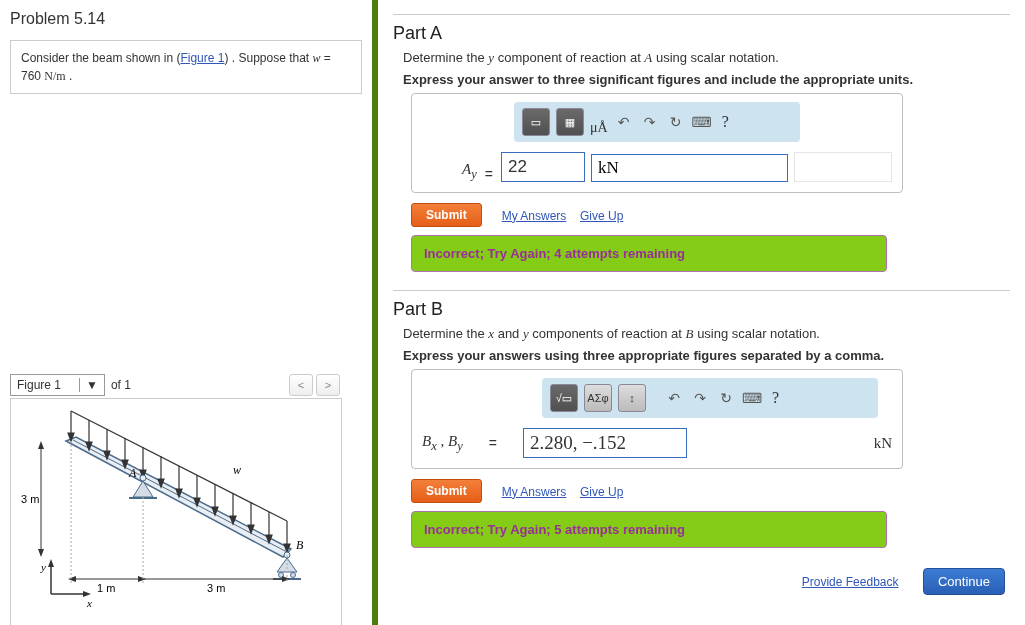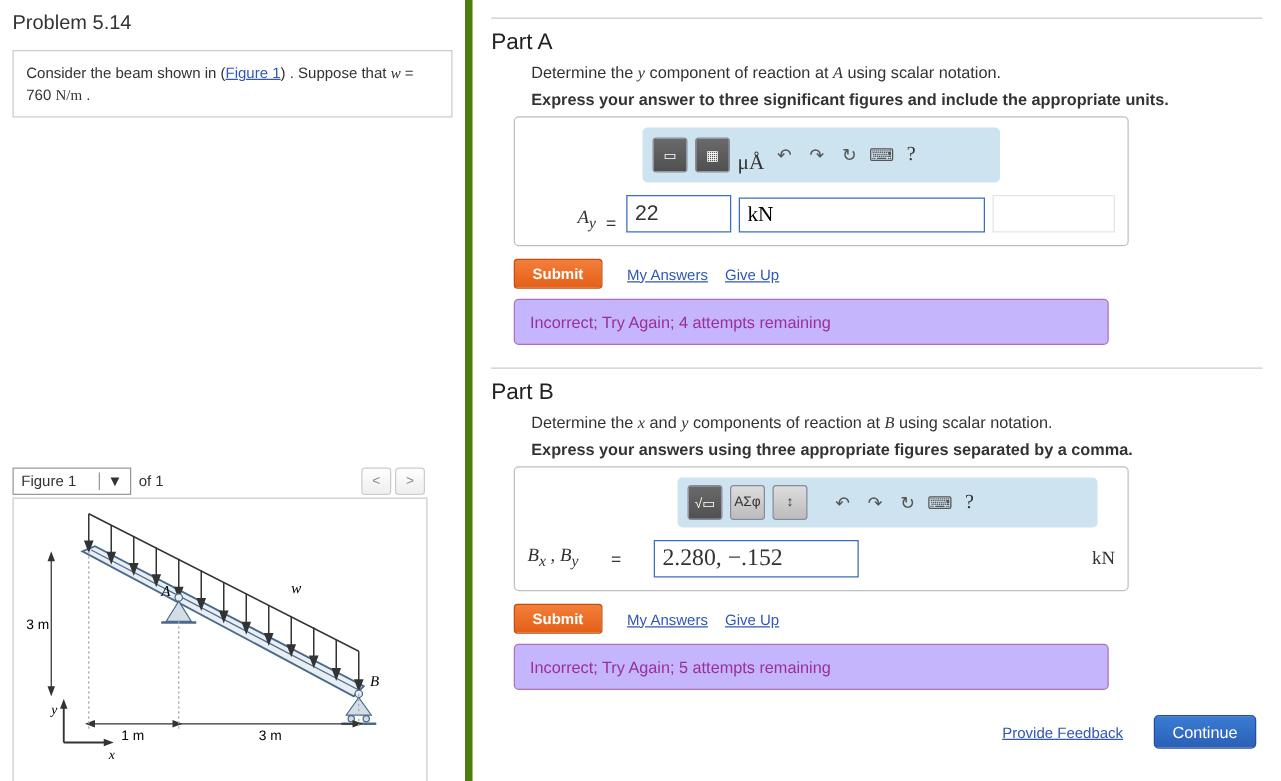--- a/index.html
+++ b/index.html
@@ -80,21 +80,21 @@
     width: 330px;
     height: 230px;
     margin-top: 2px;
     position: relative;
     background: #fff;
   }
   .figure-panel svg { width: 100%; height: 100%; }
 
   .hr { border-top: 1px solid #ccc; margin: 14px 0 8px 0; }
   .part-title { font-size: 18px; font-weight: normal; color: #222; margin: 0 0 6px 0; }
-  .part-desc { font-size: 13px; margin-left: 32px; margin-bottom: 6px; }
+  .part-desc { font-size: 13px; margin-left: 10px; margin-bottom: 6px; }
   .bold { font-weight: bold; }
 
   .answer-area {
     border: 1px solid #bfbfbf;
     border-radius: 4px;
     margin-left: 18px;
     width: 470px;
     padding: 8px 10px 10px 10px;
     background: #fff;
   }
@@ -193,27 +193,27 @@
     border-radius: 3px;
     font-size: 12px;
     font-weight: bold;
     padding: 4px 14px;
     cursor: pointer;
   }
   a.lnk { color: #3057b8; font-size: 12px; text-decoration: underline; margin-right: 10px; }
 
   .feedback-box {
     border: 1px solid #b070b5;
-    background: #c4b5fd;
+    background: #84cc16;
     border-radius: 4px;
     margin-left: 18px;
     width: 450px;
     padding: 10px 12px;
     color: #9a2f9a;
-    font-weight: normal;
+    font-weight: bold;
     font-size: 13px;
   }
 
   .footer-row {
     text-align: right;
     margin: 20px 5px 0 0;
   }
   .continue-btn {
     background: linear-gradient(#3b7cd4,#2a5fb5);
     color: #fff;
@@ -332,21 +332,21 @@
     <div class="part-title">Part A</div>
     <div class="part-desc">
       <span>Determine the </span><span class="mi">y</span><span> component of reaction at </span><span class="mi">A</span><span> using scalar notation.</span>
     </div>
     <div class="part-desc bold">Express your answer to three significant figures and include the appropriate units.</div>
 
     <div class="answer-area">
       <div class="toolbar-a">
         <div class="tb-btn">▭</div>
         <div class="tb-btn">▦</div>
-        <span class="rm" style="font-size:17px;margin-top:12px;">μÅ</span>
+        <span class="rm" style="font-size:14px;margin-top:12px;">μÅ</span>
         <div class="tb-icon">↶</div>
         <div class="tb-icon">↷</div>
         <div class="tb-icon">↻</div>
         <div class="tb-icon">⌨</div>
         <span class="qmark">?</span>
       </div>
       <div class="answer-row">
         <span class="ans-label"><span class="mi">A</span><sub class="mi">y</sub></span>
         <span class="eq">=</span>
         <input type="text" class="ans-input" style="width: 70px;" value="22">

